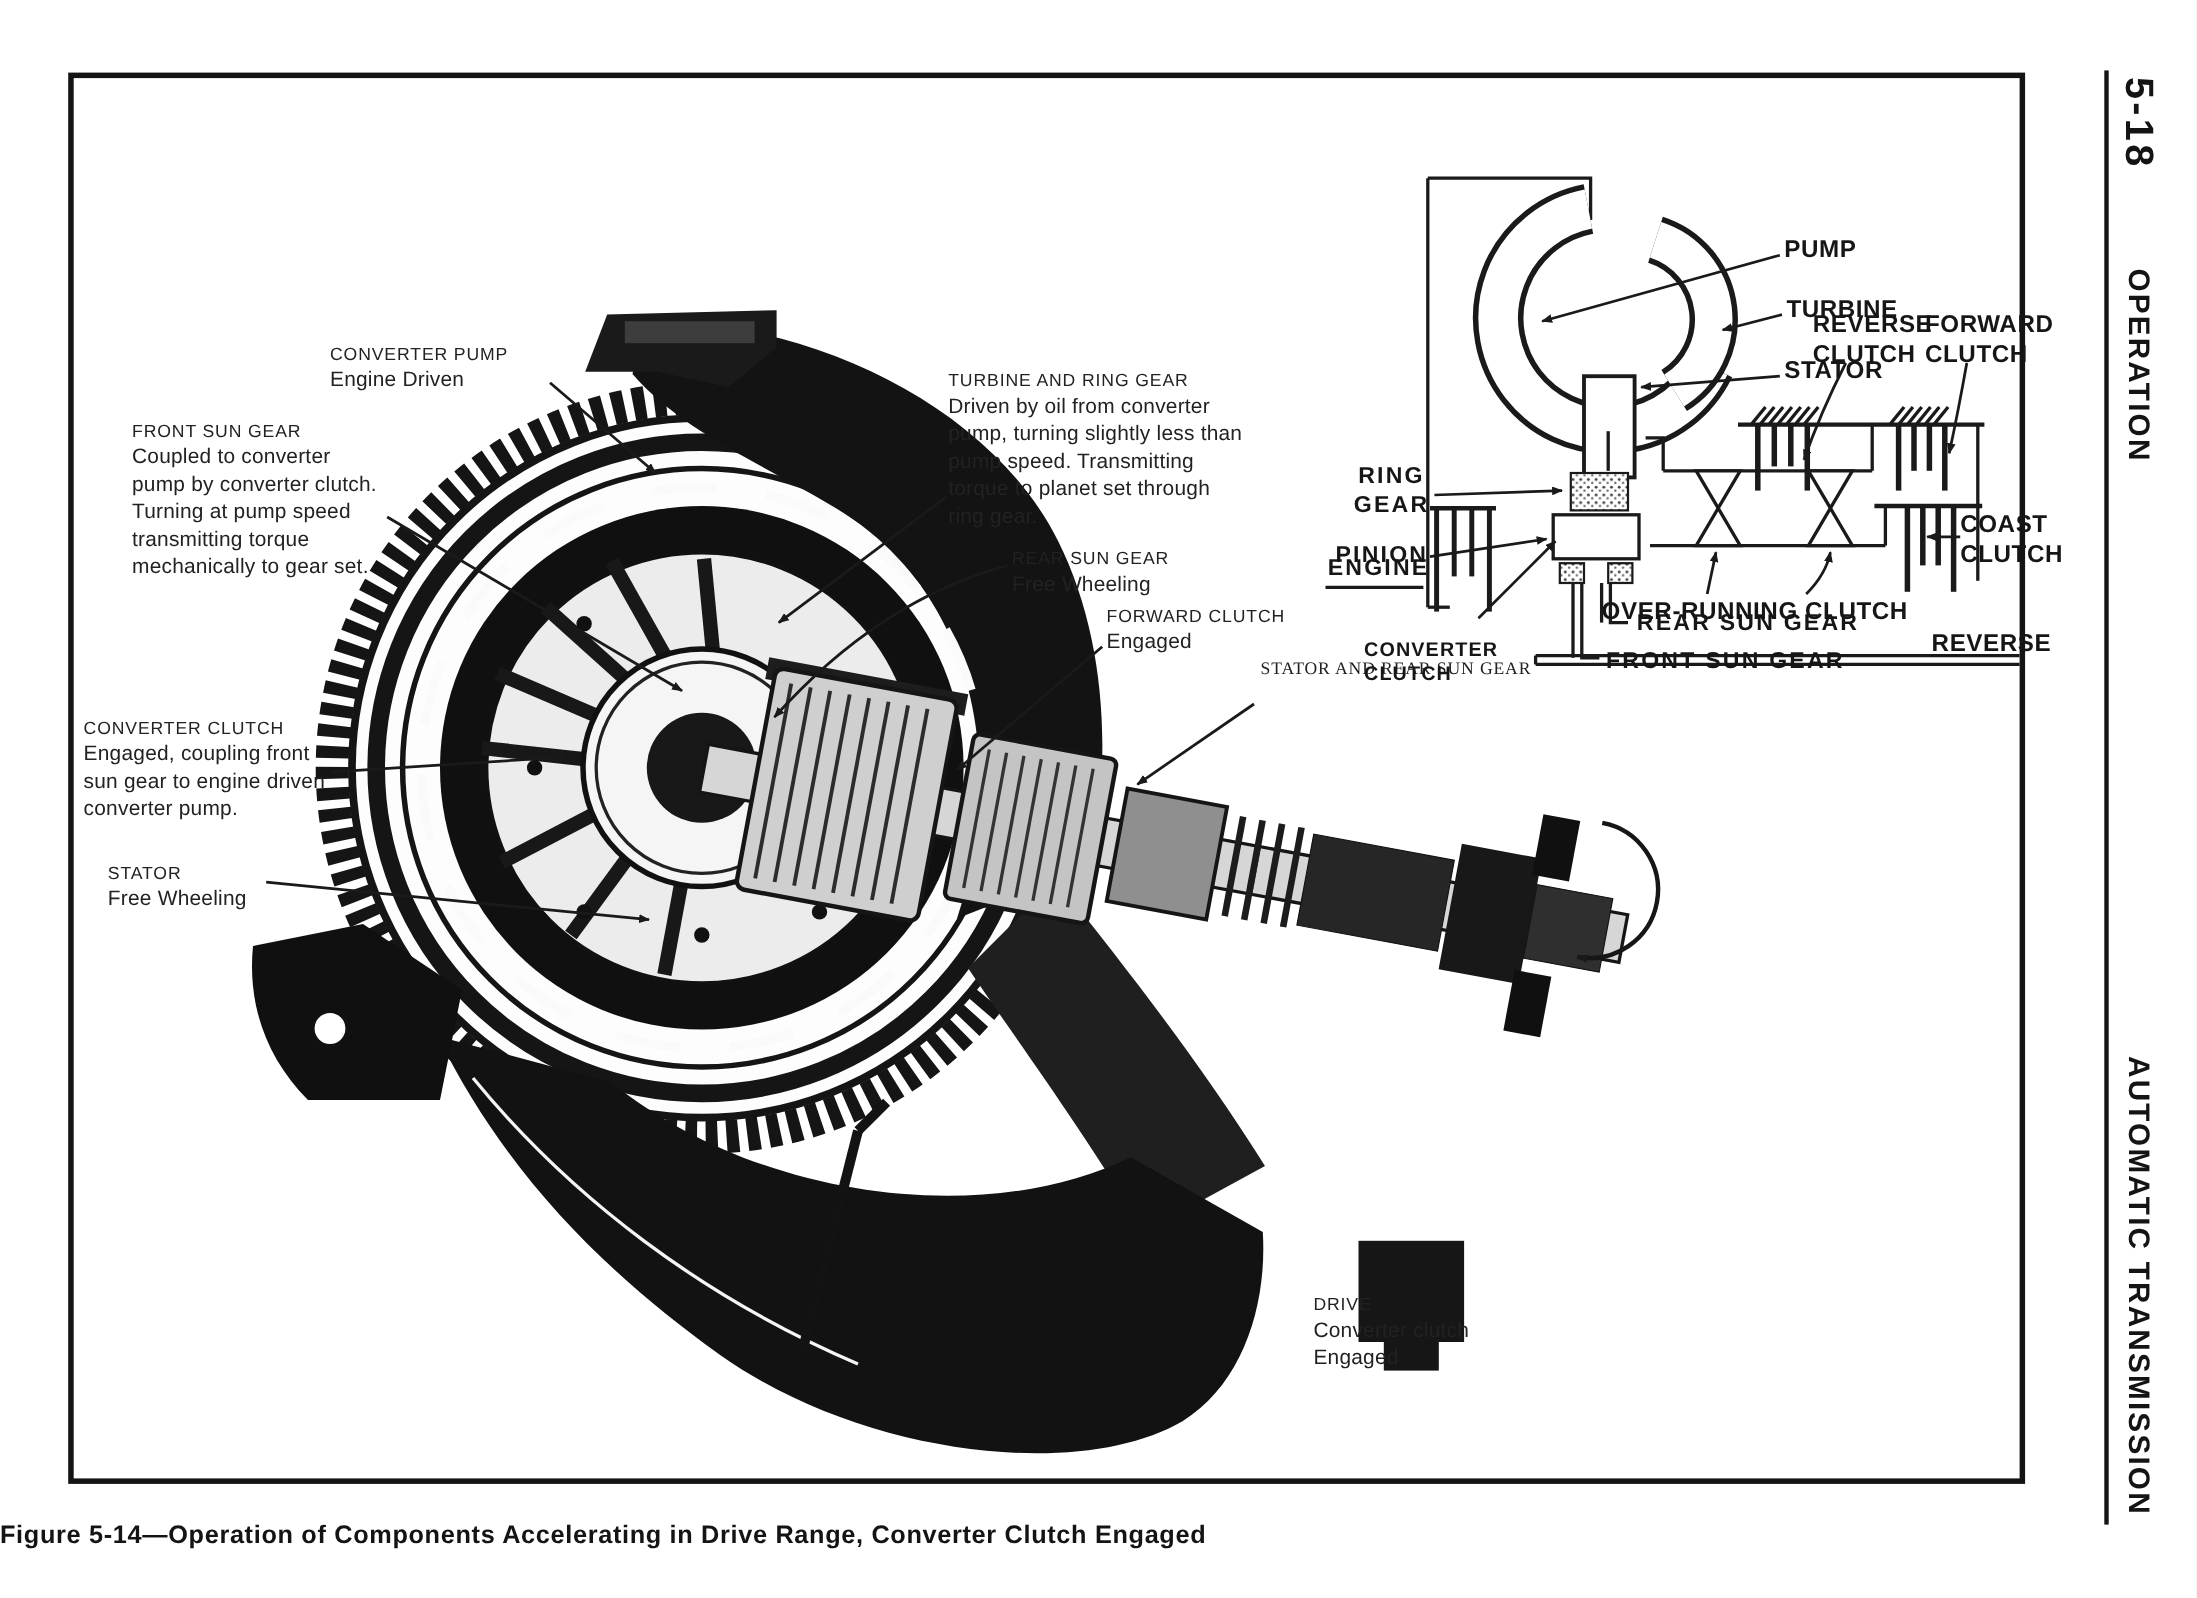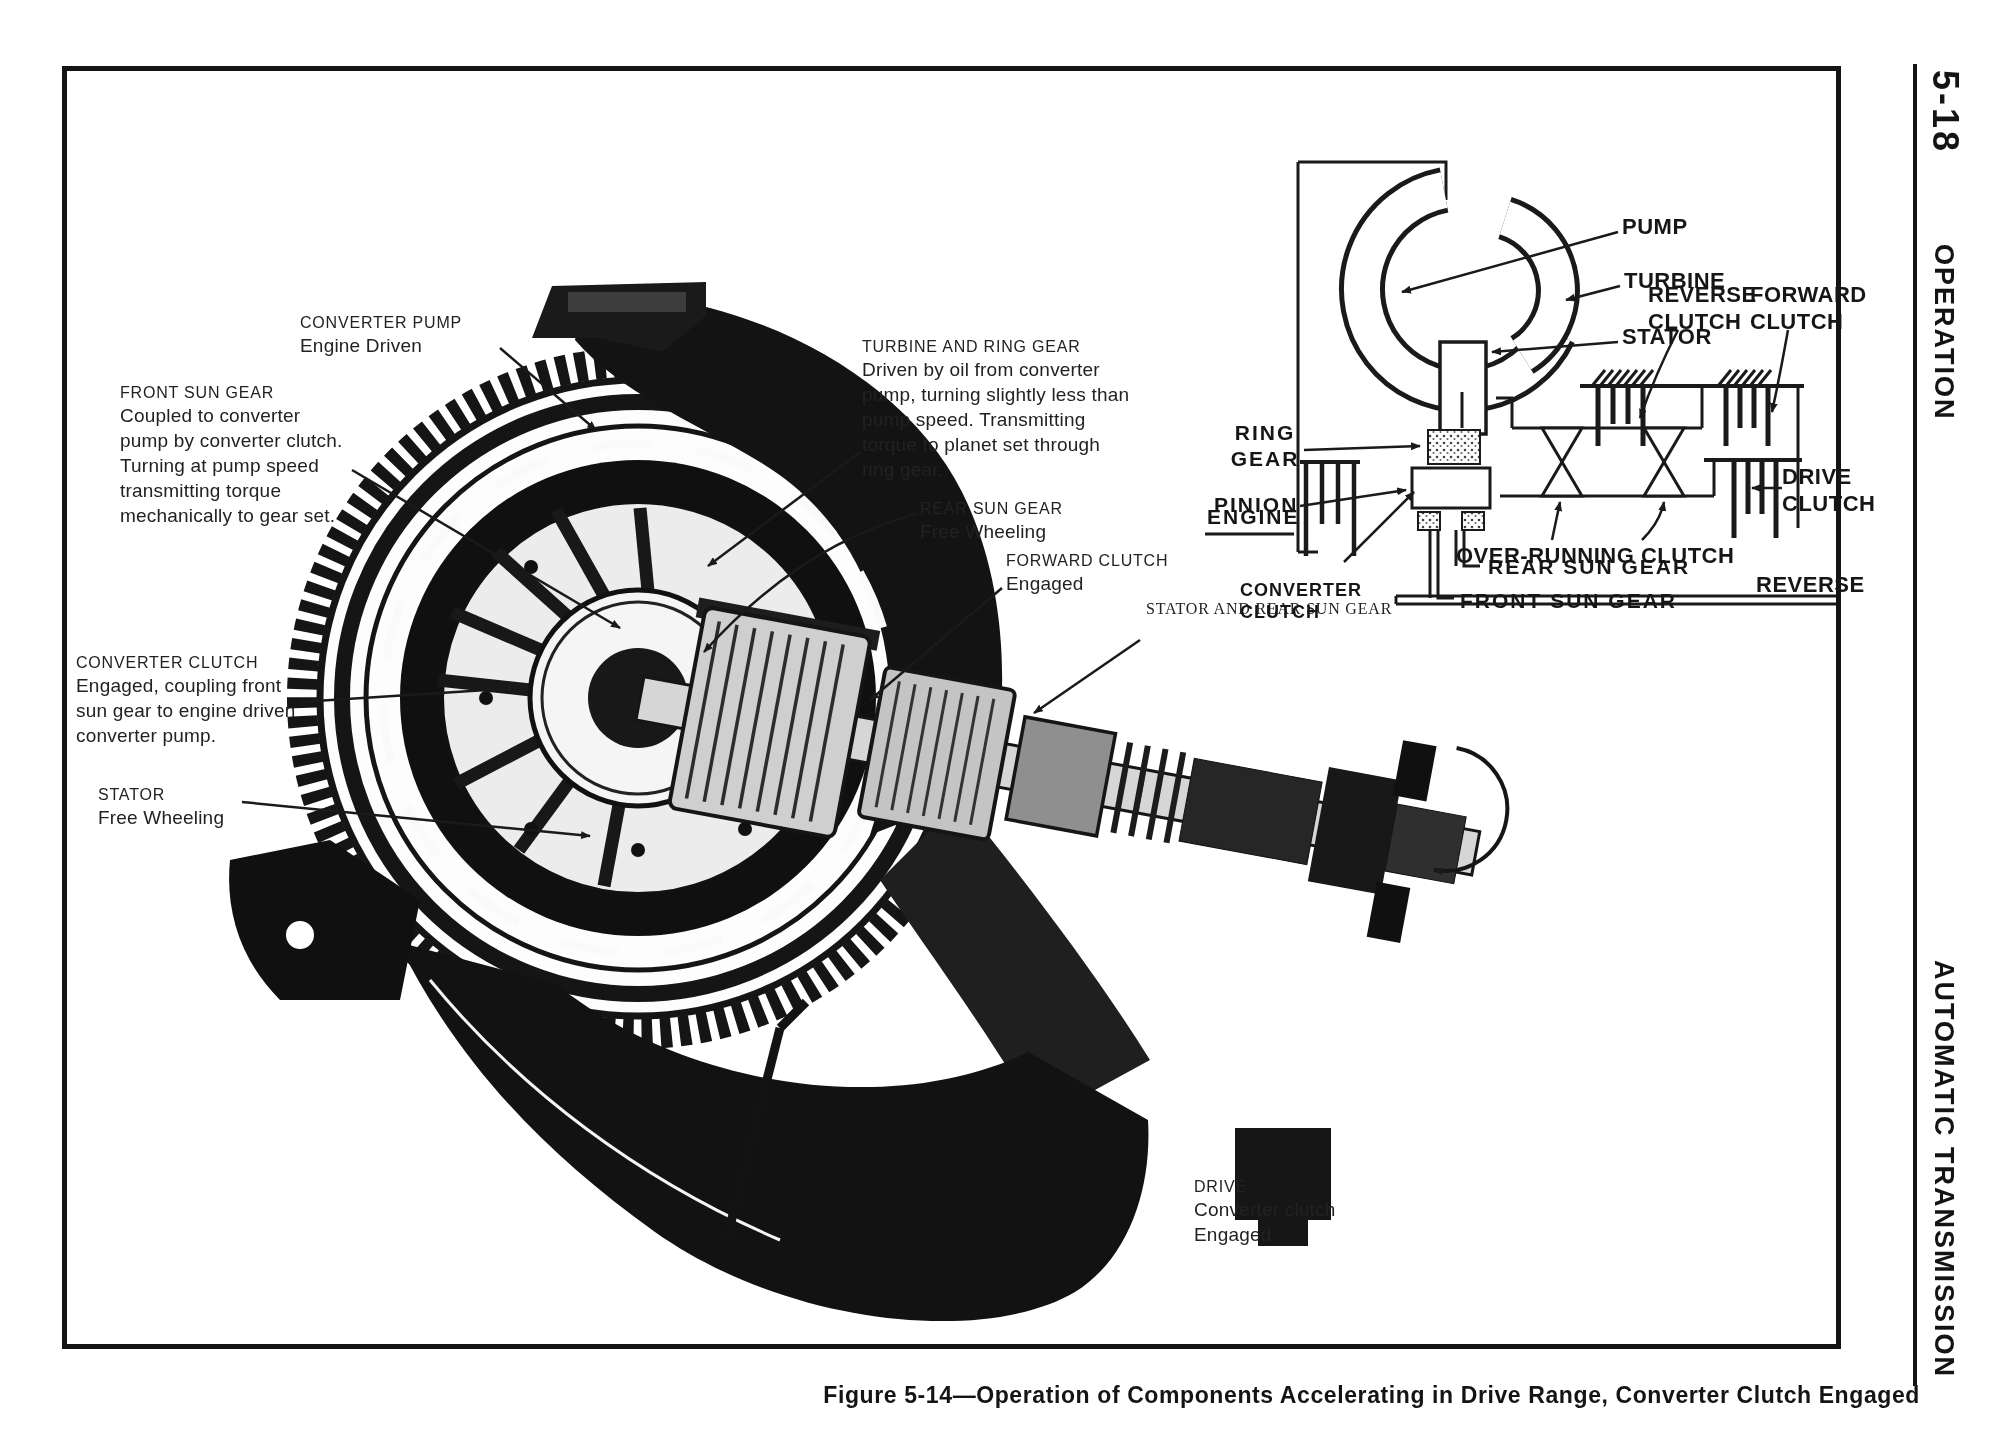--- a/index.html
+++ b/index.html
@@ -27,21 +27,21 @@
   .callout .cd{font-size:19px; letter-spacing:.2px;}
 
   .slabel{position:absolute; font-weight:700; color:#161616; line-height:1.22;}
   .s-sm{font-size:22px; letter-spacing:.5px;}
   .s-md{font-size:18px; letter-spacing:1px;}
   .s-lg{font-size:21px; letter-spacing:2px; white-space:nowrap;}
   .wrap-c{text-align:center;}
   .wrap-r{text-align:center;}
 
   .caption{
-    position:absolute; left:0; top:1382px; width:1920px; text-align:right;
+    position:absolute; left:0; top:1382px; width:1920px; text-align:left;
     font-size:23px; font-weight:700; letter-spacing:.6px; color:#141414;
   }
 </style>
 </head>
 <body>
 
 <div class="page">
 
   <div class="frame"></div>
 
@@ -318,21 +318,21 @@
     <div class="cd">Converter clutch Engaged</div>
   </div>
 
   <div class="slabel s-sm" style="left:1622px; top:214px;">PUMP</div>
   <div class="slabel s-sm" style="left:1624px; top:268px;">TURBINE</div>
   <div class="slabel s-sm" style="left:1622px; top:324px;">STATOR</div>
   <div class="slabel s-sm wrap-c" style="left:1648px; top:282px; width:86px;">REVERSE CLUTCH</div>
   <div class="slabel s-sm wrap-c" style="left:1750px; top:282px; width:90px;">FORWARD CLUTCH</div>
   <div class="slabel s-lg wrap-r" style="left:1228px; top:420px; width:74px; white-space:normal;">RING GEAR</div>
   <div class="slabel s-lg" style="left:1214px; top:492px;">PINION</div>
-  <div class="slabel s-sm wrap-r" style="left:1782px; top:464px; width:58px;">DRIVE CLUTCH</div>
+  <div class="slabel s-sm wrap-r" style="left:1782px; top:464px; width:58px;">COAST CLUTCH</div>
   <div class="slabel s-sm" style="left:1456px; top:543px;">OVER-RUNNING CLUTCH</div>
   <div class="slabel s-lg" style="left:1207px; top:504px;">ENGINE</div>
   <div class="slabel s-sm" style="left:1756px; top:572px;">REVERSE</div>
   <div class="slabel s-md" style="left:1240px; top:580px; width:122px;">CONVERTER CLUTCH</div>
   <div class="slabel s-lg" style="left:1488px; top:554px;">REAR SUN GEAR</div>
   <div class="slabel s-lg" style="left:1460px; top:588px;">FRONT SUN GEAR</div>
 
   <div class="caption">Figure 5-14—Operation of Components Accelerating in Drive Range, Converter Clutch Engaged</div>
 
 </div>

